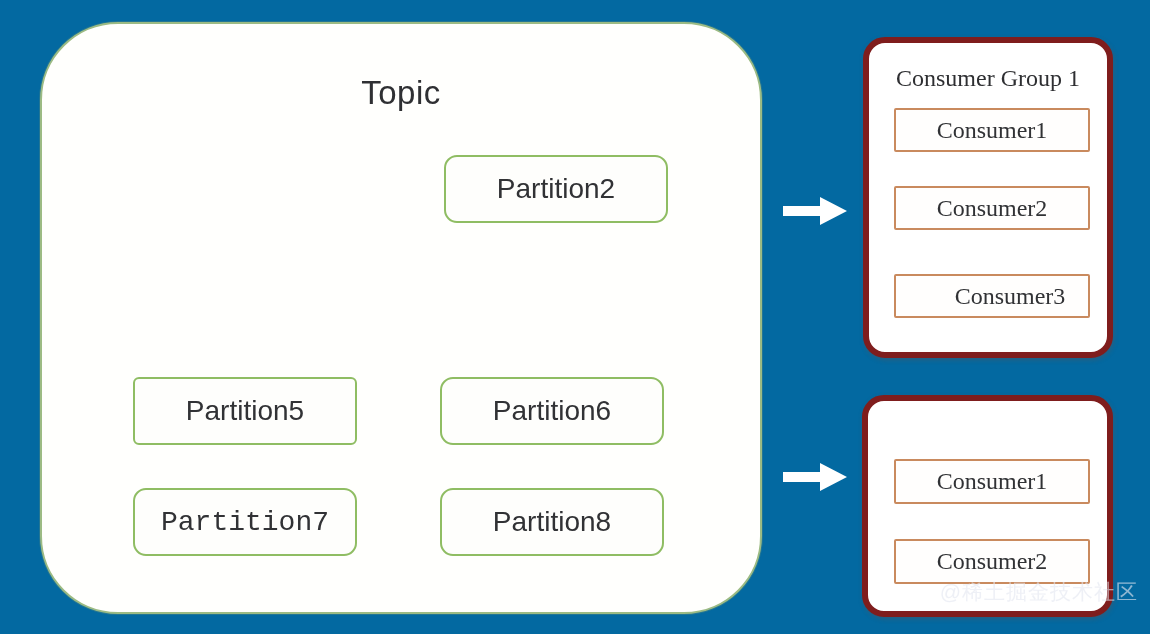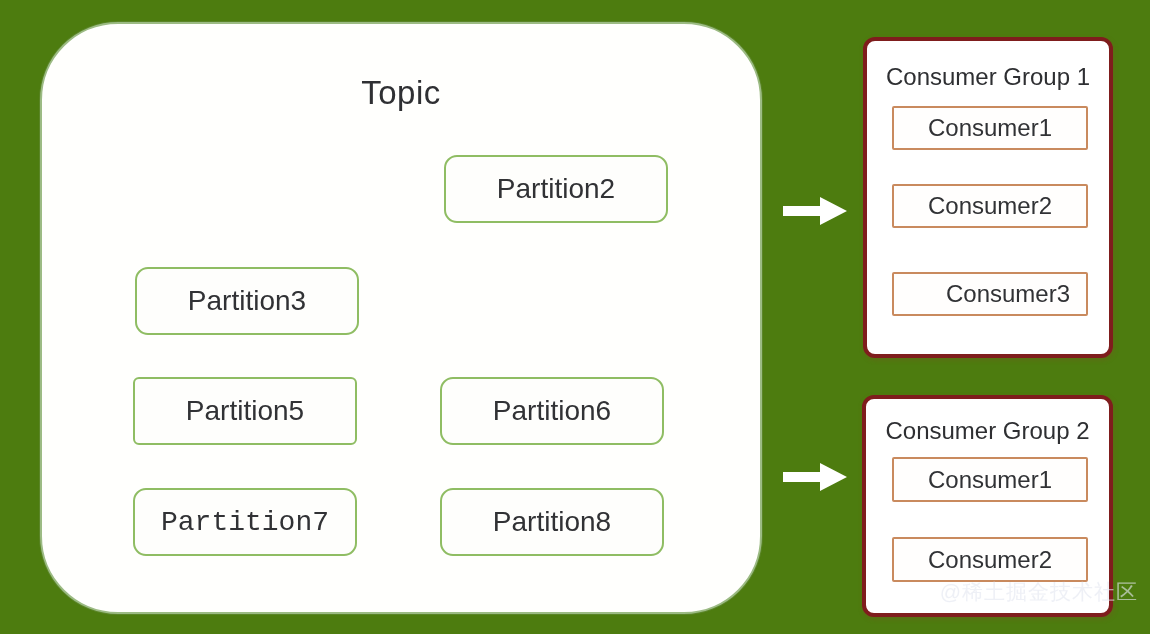--- a/index.html
+++ b/index.html
@@ -6,21 +6,21 @@
   html, body { width: 1150px; height: 634px; }
   body {
     font-family: "Liberation Sans", "DejaVu Sans", sans-serif;
     background: #0561e3;
     overflow: hidden;
   }
   .stage {
     position: relative;
     width: 1150px;
     height: 634px;
-    background: #4d7c0f;
+    background: #0369a1;
   }
 
   
   .topic-panel {
     position: absolute;
     left: 40px; top: 22px;
     width: 722px; height: 592px;
     background: #fffffd;
     border: 2px solid #9cbb84;
     border-radius: 78px;
@@ -61,23 +61,24 @@
     position: absolute;
     width: 64px; height: 34px;
   }
   .arrow-1 { left: 783px; top: 194px; }
   .arrow-2 { left: 783px; top: 460px; }
 
   
   .group-panel {
     position: absolute;
     background: #ffffff;
-    border: 4px solid #7f1d1d;
-    border-radius: 12px;
+    border: 6px solid #7f1d1d;
+    border-radius: 22px;
     box-shadow: 1px 2px 5px rgba(140,70,40,0.28);
+    font-family: Liberation Serif, serif;
   }
   .group-1 { left: 863px; top: 37px;  width: 250px; height: 321px; }
   .group-2 { left: 862px; top: 395px; width: 251px; height: 222px; }
   .group-title {
     position: absolute;
     left: 0; right: 0;
     text-align: center;
     font-size: 24px;
     color: #2e2f32;
   }
@@ -111,21 +112,20 @@
   }
 </style>
 </head>
 <body>
 
 <div class="stage">
 
   <div class="topic-panel">
     <div class="topic-title">Topic</div>
     <div class="partition-box p2">Partition2</div>
-    <div class="partition-box p3">Partition3</div>
     <div class="partition-box p5">Partition5</div>
     <div class="partition-box p6">Partition6</div>
     <div class="partition-box p7">Partition7</div>
     <div class="partition-box p8">Partition8</div>
   </div>
 
   <div class="arrow arrow-1">
     <svg width="64" height="34" viewBox="0 0 64 34" xmlns="http://www.w3.org/2000/svg">
       <path d="M0 12 H37 V3 L64 17 L37 31 V22 H0 Z" fill="#ffffff"></path>
     </svg>
@@ -138,20 +138,19 @@
   </div>
 
   <div class="group-panel group-1">
     <div class="group-title">Consumer Group 1</div>
     <div class="consumer-box c1">Consumer1</div>
     <div class="consumer-box c2">Consumer2</div>
     <div class="consumer-box c3">Consumer3</div>
   </div>
 
   <div class="group-panel group-2">
-    <div class="group-title">Consumer Group 2</div>
     <div class="consumer-box c1">Consumer1</div>
     <div class="consumer-box c2">Consumer2</div>
   </div>
 
   <div class="watermark">@稀土掘金技术社区</div>
 
 </div>
 
 </body></html>

